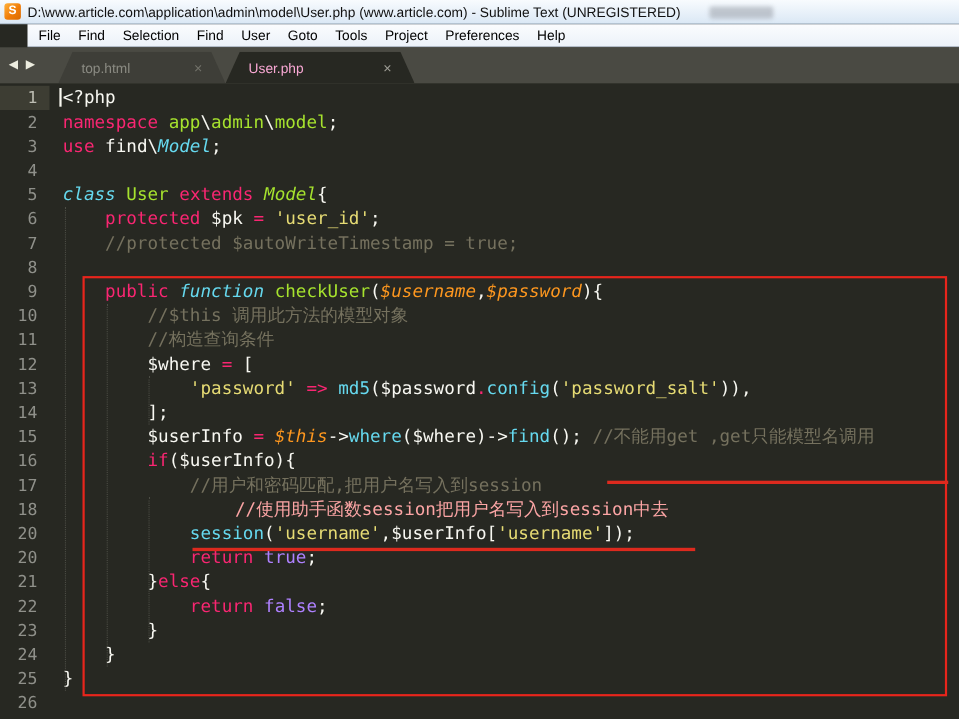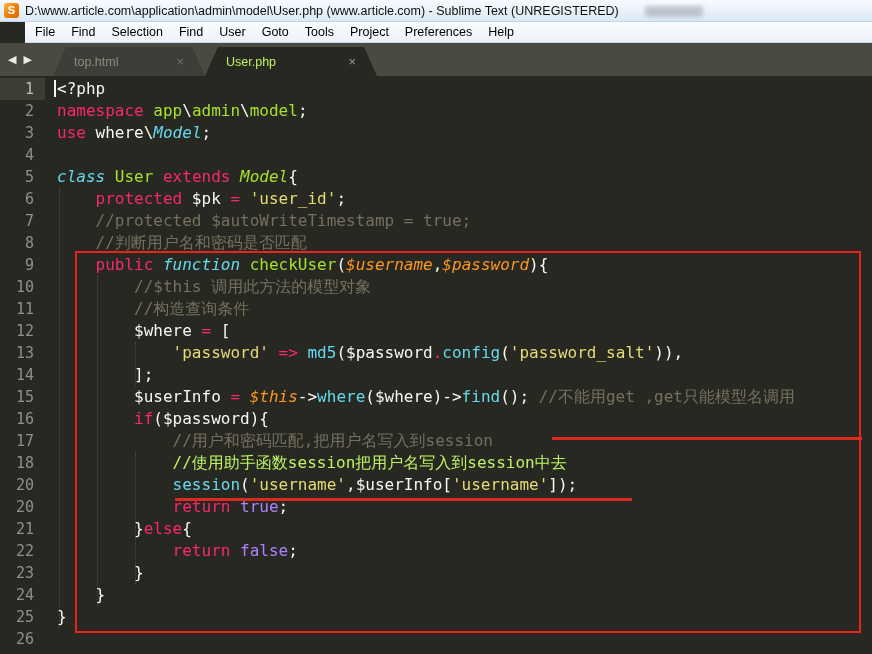--- a/index.html
+++ b/index.html
@@ -19,21 +19,21 @@
   
   .tabbar{height:33px;flex:0 0 33px;background:#4a4a43;display:flex;align-items:flex-end;position:relative;}
   .arrows{position:absolute;left:8px;top:0;height:33px;display:flex;align-items:center;gap:7px;color:#ececе6;color:#ececе4;}
   .arrow{font-size:11px;color:#ececdf;line-height:1;}
   .tabs{display:flex;align-items:flex-end;margin-left:53px;}
   .tab{height:29px;display:flex;align-items:center;box-sizing:border-box;padding:0 21px;clip-path:polygon(13px 0,calc(100% - 13px) 0,100% 100%,0 100%);}
   .tab.inactive{background:#3e3e38;width:152px;}
   .tab.inactive .tab-label{color:#8b8b83;}
   .tab.inactive .tab-close{color:#72726a;}
   .tab.active{background:#272822;width:172px;}
-  .tab.active .tab-label{color:#bef264;}
+  .tab.active .tab-label{color:#f9a8d4;}
   .tab.active .tab-close{color:#9d9d95;}
   .tab-label{font-size:12.5px;white-space:nowrap;}
   .tab-close{margin-left:auto;font-size:13px;line-height:1;}
 
   
   .editor{position:relative;flex:1 1 auto;background:#272822;font-family:"DejaVu Sans Mono","Liberation Mono",monospace;font-size:16px;line-height:22px;overflow:hidden;}
   .gutter{position:absolute;left:0;top:2px;width:45px;}
   .gutter-cell{height:22px;text-align:right;padding-right:11px;color:#8f908a;font-size:15px;box-sizing:border-box;}
   .gutter-cell.hl{background:#3d3d33;color:#bdbdb3;}
   .code{position:absolute;left:57px;top:2px;right:0;}
@@ -109,36 +109,36 @@
         <div class="gutter-cell">21</div>
         <div class="gutter-cell">22</div>
         <div class="gutter-cell">23</div>
         <div class="gutter-cell">24</div>
         <div class="gutter-cell">25</div>
         <div class="gutter-cell">26</div>
       </div>
     <div class="code" id="code">
         <div class="code-line"><span style="color: rgb(248, 248, 242);">&lt;?php</span></div>
         <div class="code-line"><span style="color: rgb(249, 38, 114);">namespace</span><span style="color: rgb(248, 248, 242);"> </span><span style="color: rgb(166, 226, 46);">app</span><span style="color: rgb(248, 248, 242);">\</span><span style="color: rgb(166, 226, 46);">admin</span><span style="color: rgb(248, 248, 242);">\</span><span style="color: rgb(166, 226, 46);">model</span><span style="color: rgb(248, 248, 242);">;</span></div>
-        <div class="code-line"><span style="color: rgb(249, 38, 114);">use</span><span style="color: rgb(248, 248, 242);"> where\</span><span style="color: rgb(102, 217, 239); font-style: italic;">Model</span><span style="color: rgb(248, 248, 242);">;</span></div>
+        <div class="code-line"><span style="color: rgb(249, 38, 114);">use</span><span style="color: rgb(248, 248, 242);"> find\</span><span style="color: rgb(102, 217, 239); font-style: italic;">Model</span><span style="color: rgb(248, 248, 242);">;</span></div>
         <div class="code-line"></div>
         <div class="code-line"><span style="color: rgb(102, 217, 239); font-style: italic;">class</span><span style="color: rgb(248, 248, 242);"> </span><span style="color: rgb(166, 226, 46);">User</span><span style="color: rgb(248, 248, 242);"> </span><span style="color: rgb(249, 38, 114);">extends</span><span style="color: rgb(248, 248, 242);"> </span><span style="color: rgb(166, 226, 46); font-style: italic;">Model</span><span style="color: rgb(248, 248, 242);">{</span></div>
         <div class="code-line"><span style="color: rgb(248, 248, 242);">    </span><span style="color: rgb(249, 38, 114);">protected</span><span style="color: rgb(248, 248, 242);"> $pk </span><span style="color: rgb(249, 38, 114);">=</span><span style="color: rgb(248, 248, 242);"> </span><span style="color: rgb(230, 219, 116);">'user_id'</span><span style="color: rgb(248, 248, 242);">;</span></div>
         <div class="code-line"><span style="color: rgb(248, 248, 242);">    </span><span style="color: rgb(117, 113, 94); text-align: center;">//protected $autoWriteTimestamp = true;</span></div>
-        <div class="code-line"><span style="color: rgb(248, 248, 242);">    </span><span style="color: rgb(117, 113, 94);">//判断用户名和密码是否匹配</span></div>
+        <div class="code-line"><span style="color: rgb(248, 248, 242);">    </span></div>
         <div class="code-line"><span style="color: rgb(248, 248, 242);">    </span><span style="color: rgb(249, 38, 114);">public</span><span style="color: rgb(248, 248, 242);"> </span><span style="color: rgb(102, 217, 239); font-style: italic;">function</span><span style="color: rgb(248, 248, 242);"> </span><span style="color: rgb(166, 226, 46);">checkUser</span><span style="color: rgb(248, 248, 242);">(</span><span style="color: rgb(253, 151, 31); font-style: italic;">$username</span><span style="color: rgb(248, 248, 242);">,</span><span style="color: rgb(253, 151, 31); font-style: italic;">$password</span><span style="color: rgb(248, 248, 242);">){</span></div>
         <div class="code-line"><span style="color: rgb(248, 248, 242);">        </span><span style="color: rgb(117, 113, 94);">//$this 调用此方法的模型对象</span></div>
         <div class="code-line"><span style="color: rgb(248, 248, 242);">        </span><span style="color: rgb(117, 113, 94);">//构造查询条件</span></div>
         <div class="code-line"><span style="color: rgb(248, 248, 242);">        $where </span><span style="color: rgb(249, 38, 114);">=</span><span style="color: rgb(248, 248, 242);"> [</span></div>
         <div class="code-line"><span style="color: rgb(248, 248, 242);">            </span><span style="color: rgb(230, 219, 116);">'password'</span><span style="color: rgb(248, 248, 242);"> </span><span style="color: rgb(249, 38, 114);">=&gt;</span><span style="color: rgb(248, 248, 242);"> </span><span style="color: rgb(102, 217, 239);">md5</span><span style="color: rgb(248, 248, 242);">($password</span><span style="color: rgb(249, 38, 114);">.</span><span style="color: rgb(102, 217, 239);">config</span><span style="color: rgb(248, 248, 242);">(</span><span style="color: rgb(230, 219, 116);">'password_salt'</span><span style="color: rgb(248, 248, 242);">)),</span></div>
         <div class="code-line"><span style="color: rgb(248, 248, 242);">        ];</span></div>
         <div class="code-line"><span style="color: rgb(248, 248, 242);">        $userInfo </span><span style="color: rgb(249, 38, 114);">=</span><span style="color: rgb(248, 248, 242);"> </span><span style="color: rgb(253, 151, 31); font-style: italic;">$this</span><span style="color: rgb(248, 248, 242);">-&gt;</span><span style="color: rgb(102, 217, 239);">where</span><span style="color: rgb(248, 248, 242);">($where)-&gt;</span><span style="color: rgb(102, 217, 239);">find</span><span style="color: rgb(248, 248, 242);">(); </span><span style="color: rgb(117, 113, 94);">//不能用get ,get只能模型名调用</span></div>
-        <div class="code-line"><span style="color: rgb(248, 248, 242);">        </span><span style="color: rgb(249, 38, 114);">if</span><span style="color: rgb(248, 248, 242);">($password){</span></div>
+        <div class="code-line"><span style="color: rgb(248, 248, 242);">        </span><span style="color: rgb(249, 38, 114);">if</span><span style="color: rgb(248, 248, 242);">($userInfo){</span></div>
         <div class="code-line"><span style="color: rgb(248, 248, 242);">            </span><span style="color: rgb(117, 113, 94);">//用户和密码匹配,把用户名写入到session</span></div>
-        <div class="code-line"><span style="color: rgb(248, 248, 242);">            </span><span style="color: #bef264;">//使用助手函数session把用户名写入到session中去</span></div>
+        <div class="code-line"><span style="color: rgb(248, 248, 242);">            </span><span style="color: #fca5a5; margin-left: 41px;">//使用助手函数session把用户名写入到session中去</span></div>
         <div class="code-line"><span style="color: rgb(248, 248, 242);">            </span><span style="color: rgb(102, 217, 239);">session</span><span style="color: rgb(248, 248, 242);">(</span><span style="color: rgb(230, 219, 116);">'username'</span><span style="color: rgb(248, 248, 242);">,$userInfo[</span><span style="color: rgb(230, 219, 116);">'username'</span><span style="color: rgb(248, 248, 242);">]);</span></div>
         <div class="code-line"><span style="color: rgb(248, 248, 242);">            </span><span style="color: rgb(249, 38, 114);">return</span><span style="color: rgb(248, 248, 242);"> </span><span style="color: rgb(174, 129, 255);">true</span><span style="color: rgb(248, 248, 242);">;</span></div>
         <div class="code-line"><span style="color: rgb(248, 248, 242);">        }</span><span style="color: rgb(249, 38, 114);">else</span><span style="color: rgb(248, 248, 242);">{</span></div>
         <div class="code-line"><span style="color: rgb(248, 248, 242);">            </span><span style="color: rgb(249, 38, 114);">return</span><span style="color: rgb(248, 248, 242);"> </span><span style="color: rgb(174, 129, 255);">false</span><span style="color: rgb(248, 248, 242);">;</span></div>
         <div class="code-line"><span style="color: rgb(248, 248, 242);">        }</span></div>
         <div class="code-line"><span style="color: rgb(248, 248, 242);">    }</span></div>
         <div class="code-line"><span style="color: rgb(248, 248, 242);">}</span></div>
       </div>
   <div class="guide" style="left: 59px; top: 112px; height: 440px;"></div>
       <div class="guide" style="left: 97px; top: 200px; height: 330px;"></div>

